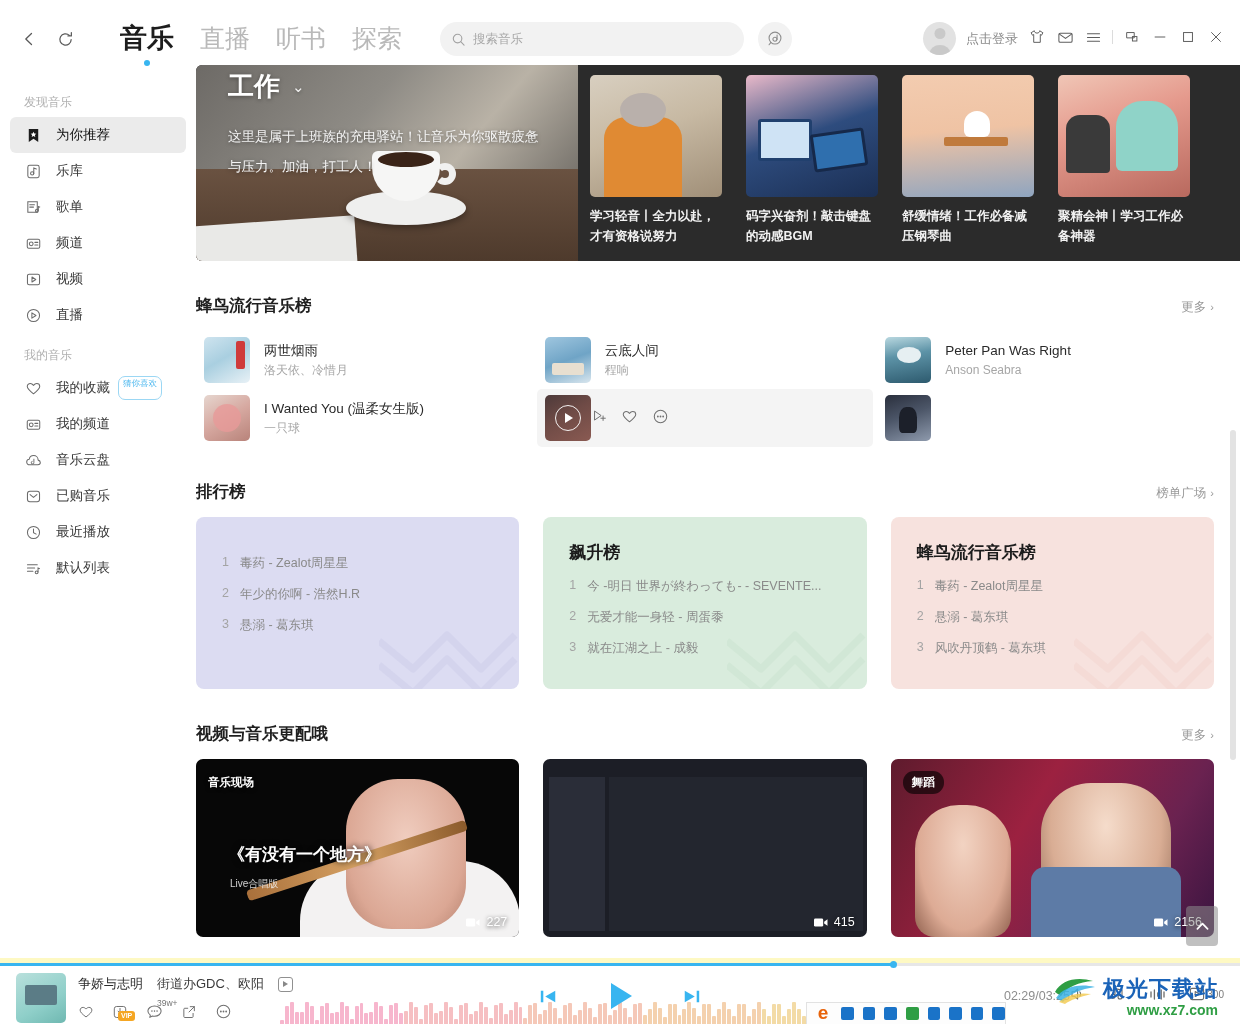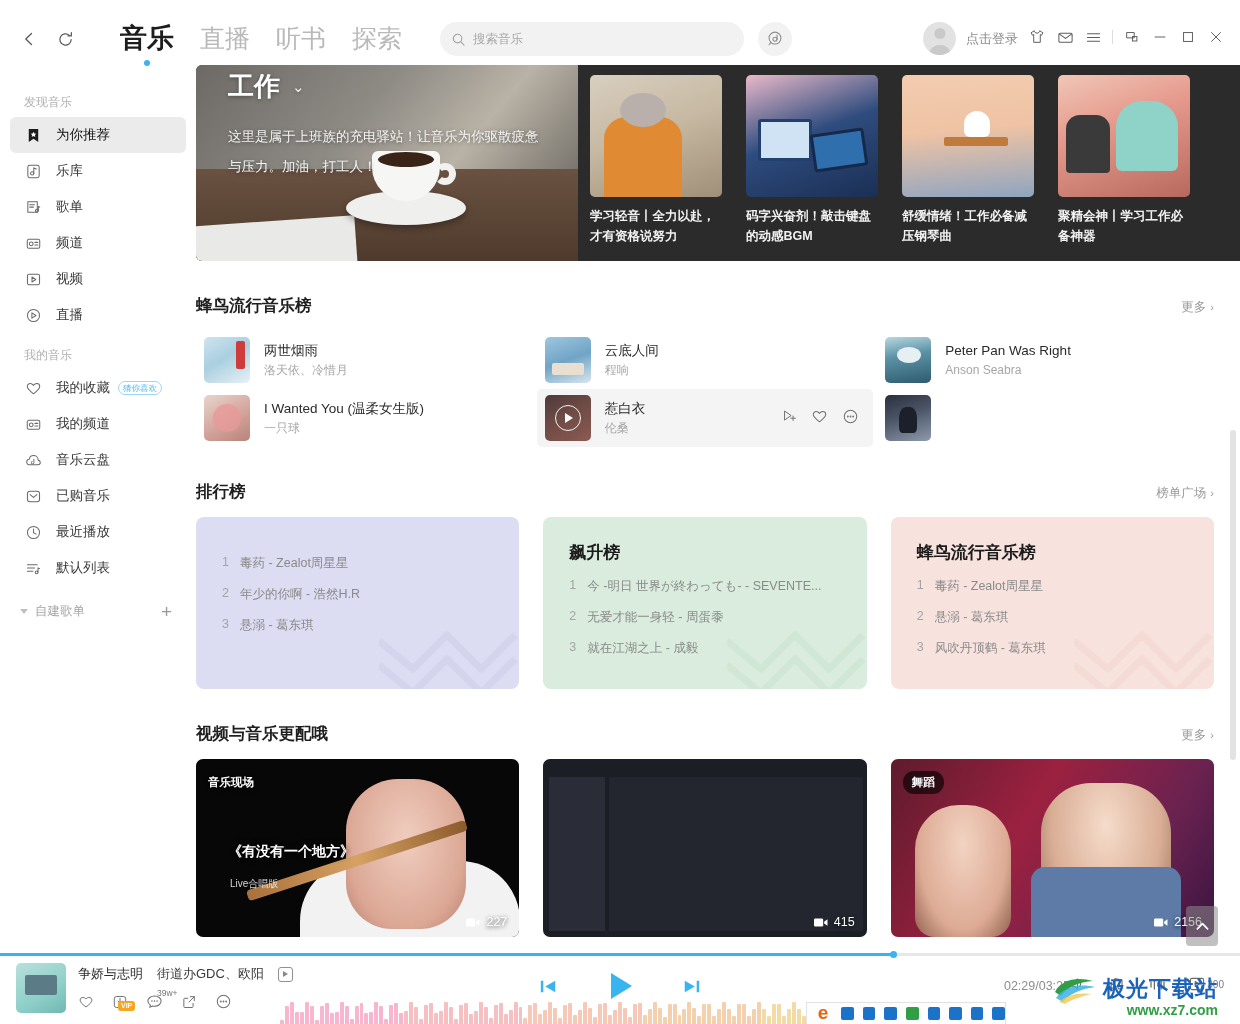--- a/index.html
+++ b/index.html
@@ -90,21 +90,21 @@
   .side-item.active { background: #ebebeb; }
   .side-item .ic {
     width: 18px; height: 18px; display: flex; align-items: center; justify-content: center;
     color: #5a5a5a; flex: 0 0 18px;
   }
   .side-item.active .ic { color: #1c1c1c; }
   .side-item .lb { font-size: 13.5px; margin-left: 14px; color: #3a3a3a; }
   .side-item.active .lb { color: #111; }
   .badge {
     margin-left: 8px; font-size: 8.5px; color: #4db8ef;
-    border: 1px solid #9bd7f4; border-radius: 7px; padding: 0px 4px 0; line-height: 12px;
+    border: 1px solid #9bd7f4; border-radius: 7px; padding: 0px 4px 10px; line-height: 12px;
   }
   .side-footer {
     display: flex; align-items: center; justify-content: space-between;
     padding: 0 24px 0 20px; height: 34px; margin-top: 8px;
   }
   .side-footer .left { display: flex; align-items: center; gap: 7px; }
   .side-footer .tri {
     width: 0; height: 0; border-left: 4px solid transparent; border-right: 4px solid transparent;
     border-top: 5px solid #c0c0c0;
   }
@@ -253,21 +253,21 @@
   
   .vid-grid { display: grid; grid-template-columns: repeat(3, 1fr); gap: 24px; width: 1018px; }
   .vid-card { height: 178px; border-radius: 7px; overflow: hidden; position: relative; cursor: pointer; padding-left: 11px; }
   .v1 { background: #070707; }
   .v1 .face { position:absolute; left:150px; top:20px; width:120px; height:150px;
     background: radial-gradient(ellipse at 50% 40%, #f0cdbf 0%, #dba794 70%, #b5816e 100%);
     border-radius: 52px 52px 46px 46px; }
   .v1 .flute { position:absolute; left:46px; top:96px; width:230px; height:11px;
     background: linear-gradient(90deg,#a9703b,#d6a264,#8b5a2b); transform: rotate(-18deg); border-radius:4px; }
   .v1 .body { position:absolute; left:104px; bottom:-14px; width:220px; height:90px; background:#f3f2f2; border-radius:60px 60px 0 0; }
-  .v1 .txt1 { position:absolute; left:32px; top:84px; color:#fff; font-size:14px; font-weight:bold;
+  .v1 .txt1 { position:absolute; left:32px; top:84px; color:#fff; font-size:17px; font-weight:bold;
     text-shadow:0 0 6px #000; font-family:"Liberation Serif", serif; }
   .v1 .txt2 { position:absolute; left:34px; top:118px; color:#f1f1f1; font-size:10px; opacity:.85; }
   .v2 { background: #1c1e26; }
   .v2 .lpanel { position:absolute; left:6px; top:18px; width:56px; bottom:6px; background:#2a2d38; }
   .v2 .tl { position:absolute; left:66px; top:18px; right:4px; bottom:6px; background:#23262f; }
   .v3 { background: linear-gradient(120deg,#5e1b2d 0%,#9c2140 40%,#6a2250 75%,#3a1440 100%); }
   .v3 .g1 { position:absolute; left:24px; top:46px; width:96px; height:132px;
     background: radial-gradient(ellipse at 50% 30%, #f2d3c2 0%, #ddab95 65%, #8e5f4d 100%); border-radius:44px 44px 20px 20px; }
   .v3 .g2 { position:absolute; left:150px; top:24px; width:130px; height:154px;
     background: radial-gradient(ellipse at 50% 28%, #f5dccb 0%, #d9ad94 60%, #8a6451 100%); border-radius:50px 50px 18px 18px; }
@@ -288,21 +288,21 @@
     background: #e3e3e3; border-radius: 3px; cursor: pointer;
   }
   .back-top {
     position: absolute; right: 22px; bottom: 78px; width: 32px; height: 40px;
     background: rgba(140,140,140,.55); border-radius: 4px; color: #fff;
     display: flex; align-items: center; justify-content: center; cursor: pointer; z-index: 30;
   }
 
   
   .player {
-    position: absolute; left: 0; bottom: 0; width: 1240px; height: 70px;
+    position: absolute; left: 0; bottom: 0; width: 1240px; height: 60px;
     background: #fff; border-top: 1px solid #eee; z-index: 50;
   }
   .prog-track {
     position: absolute; left: 0; top: -2px; width: 1240px; height: 3px; background: #e7e7e7;
     cursor: pointer;
   }
   .prog-fill { position: absolute; left: 0; top: 0; height: 3px; background: #38b5f0; }
   .prog-knob {
     position: absolute; top: -2px; width: 7px; height: 7px; border-radius: 50%; background: #38b5f0;
   }
@@ -568,27 +568,20 @@
       <span class="ic">
         <svg width="17" height="17" viewBox="0 0 18 18">
             <path d="M2.6 5 H13 M2.6 8.4 H10.2 M2.6 11.8 H8.4" stroke="#6a6a6a" stroke-width="1.1" stroke-linecap="round"></path>
             <circle cx="12.3" cy="13.1" r="1.5" fill="none" stroke="#6a6a6a" stroke-width="1.1"></circle>
             <path d="M13.8 13.1 V8.4 L15.7 9.2" fill="none" stroke="#6a6a6a" stroke-width="1.1"></path>
           </svg>
       </span>
       <span class="lb">默认列表</span>
     </div>
 
-    <div class="side-footer">
-      <div class="left">
-        <span class="tri"></span>
-        <span class="txt">自建歌单</span>
-      </div>
-      <span class="plus">+</span>
-    </div>
   </div>
 
   <div class="content">
     <div class="inner">
 
       <div class="banner">
         <div class="banner-left">
           <div class="banner-desk"></div>
           <div class="banner-note"></div>
           <div class="cup">
@@ -660,24 +653,20 @@
             <div class="song-title">I Wanted You (温柔女生版)</div>
             <div class="song-artist">一只球</div>
           </div>
         </div>
 
         <div class="song-row hover">
           <div class="song-cover cv5">
             <div class="play-overlay">
                 <span class="tri"></span>
               </div>
-          </div>
-          <div class="song-meta">
-            <div class="song-title">惹白衣</div>
-            <div class="song-artist">伦桑</div>
           </div>
           <div class="row-actions">
             <span>
               <svg width="16" height="16" viewBox="0 0 18 18">
                   <path d="M4 3.4 V13.6 L11.4 8.5 Z" fill="none" stroke="#707070" stroke-width="1.1" stroke-linejoin="round"></path>
                   <path d="M13.6 9 V14 M11.1 11.5 H16.1" stroke="#707070" stroke-width="1.1" stroke-linecap="round"></path>
                 </svg>
             </span>
             <span>
               <svg width="17" height="17" viewBox="0 0 18 18">

